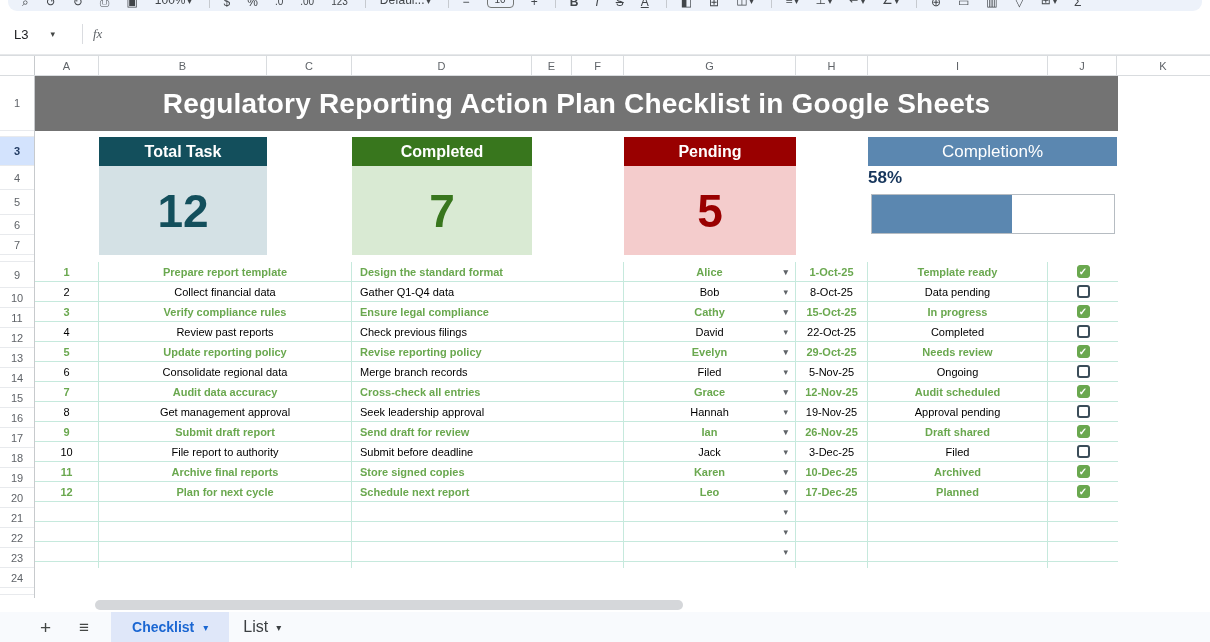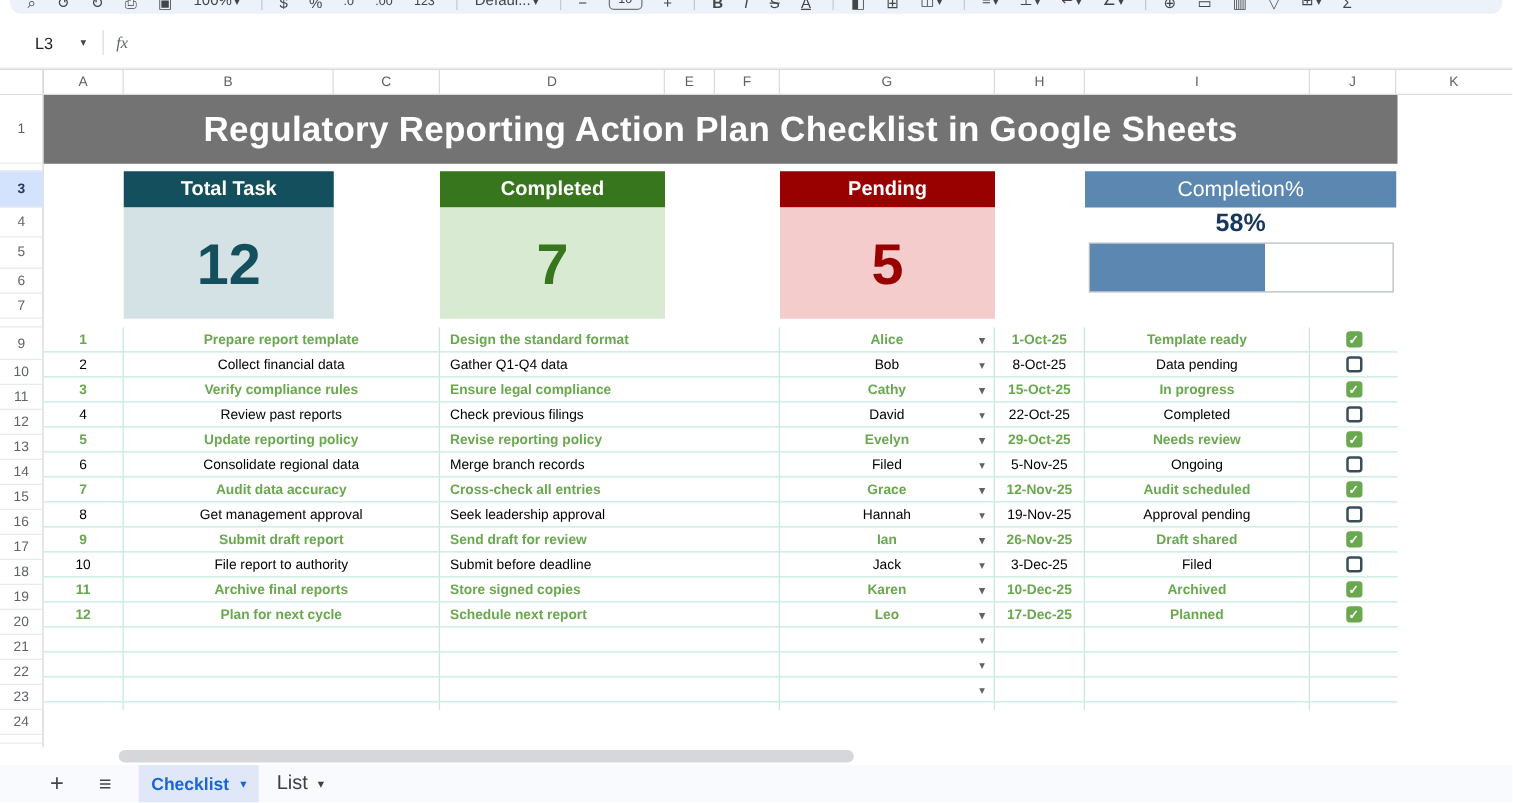--- a/index.html
+++ b/index.html
@@ -14,21 +14,21 @@
   .tb { font-size:12px; color:#414549; margin-right:17px; white-space:nowrap; line-height:12px; }
   .tb.small { font-size:10px; }
   .tb.bold { font-weight:bold; }
   .tb-caret { font-size:8px; color:#414549; margin-left:2px; }
   .tb-div { width:1px; height:16px; background:#c6cacf; margin-right:14px; }
   .tb-box { border:1px solid #747775; border-radius:4px; padding:1px 7px; font-size:10px; }
 
   
   .formula-row { position:absolute; left:0; top:14px; width:1210px; height:41px; background:#fff;
     display:flex; align-items:center; border-bottom:1px solid #e6e8ea; }
-  .name-box { width:78px; padding-left:28px; font-size:13px; color:#202124; display:flex; align-items:center; }
+  .name-box { width:78px; padding-left:14px; font-size:13px; color:#202124; display:flex; align-items:center; }
   .name-caret { font-size:9px; color:#444746; margin-left:22px; }
   .fbar-div { width:1px; height:20px; background:#dadce0; margin:0 10px 0 4px; }
   .fx { font-size:13px; font-style:italic; color:#5f6368; font-family:"Liberation Serif", serif; }
 
   
   .col-headers { position:absolute; left:0; top:55px; width:1210px; height:21px; display:flex;
     border-top:1px solid #d9dcdf; border-bottom:1px solid #d9dcdf; background:#fff; }
   .corner { width:35px; height:100%; border-right:1px solid #c7cacd; background:#fff; }
   .colh { height:100%; border-right:1px solid #d9dcdf; font-size:11px; color:#5f6368;
     display:flex; align-items:center; justify-content:center; }
@@ -52,22 +52,22 @@
     font-weight:bold; font-size:46px; }
   .card-total  .card-head { background:#134f5c; }
   .card-total  .card-body { background:#d4e1e5; color:#134f5c; }
   .card-comp   .card-head { background:#38761d; }
   .card-comp   .card-body { background:#d9ead3; color:#38761d; }
   .card-pend   .card-head { background:#990000; }
   .card-pend   .card-body { background:#f4cccc; color:#990000; }
 
   .completion-head { position:absolute; left:833px; top:61px; width:249px; height:29px; background:#5b87b0;
     color:#fff; font-size:17px; display:flex; align-items:center; justify-content:center; }
-  .completion-pct { position:absolute; left:833px; top:92px; width:249px; text-align:center;
-    font-size:20px; font-weight:bold; color:#17365c; }
+  .completion-pct { position:absolute; left:833px; top:92px; width:249px; 
+    font-size:17px; font-weight:bold; color:#17365c; }
   .progress-track { position:absolute; left:836px; top:118px; width:244px; height:40px;
     background:#fff; border:1px solid #b6bcc2; }
   .progress-fill { height:100%; background:#5b87b0; width:0; }
 
   
   .table { position:absolute; left:0; top:186px; width:1083px; }
   .trow { display:flex; width:1083px; }
   .thead { height:26px; background:#6aa5da; }
   .thead .c { color:#fff; font-weight:bold; font-size:11.5px; border-right:1px solid rgba(255,255,255,.85);
     border-bottom:0; }
@@ -97,21 +97,21 @@
   
   .hscroll { position:absolute; left:0; top:598px; width:1210px; height:14px; background:#fff; }
   .hthumb { position:absolute; left:95px; top:2px; width:588px; height:10px; background:#d5d7da; border-radius:5px; }
 
   
   .tabbar { position:absolute; left:0; top:612px; width:1210px; height:30px; background:#f8fafd;
     display:flex; align-items:center; }
   .tab-plus { margin-left:40px; font-size:19px; color:#444746; line-height:1; }
   .tab-menu { margin-left:28px; font-size:17px; color:#444746; line-height:1; }
   .tab-active { margin-left:22px; height:30px; background:#dfe7f9; display:flex; align-items:center;
-    padding:0 10px; }
+    padding:0 21px; }
   .tab-active .tlabel { color:#1a66d2; font-weight:bold; font-size:14px; }
   .tab-active .tcaret { color:#1a66d2; font-size:10px; margin-left:9px; }
   .tab-plain { margin-left:14px; display:flex; align-items:center; }
   .tab-plain .tlabel { color:#3c4043; font-size:16px; }
   .tab-plain .tcaret { color:#3c4043; font-size:10px; margin-left:8px; }
 </style>
 </head>
 <body>
 
 <div class="screen">

